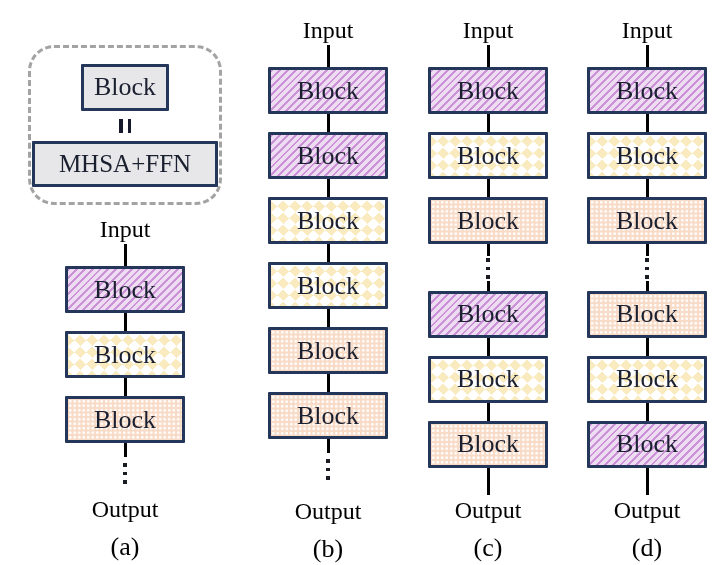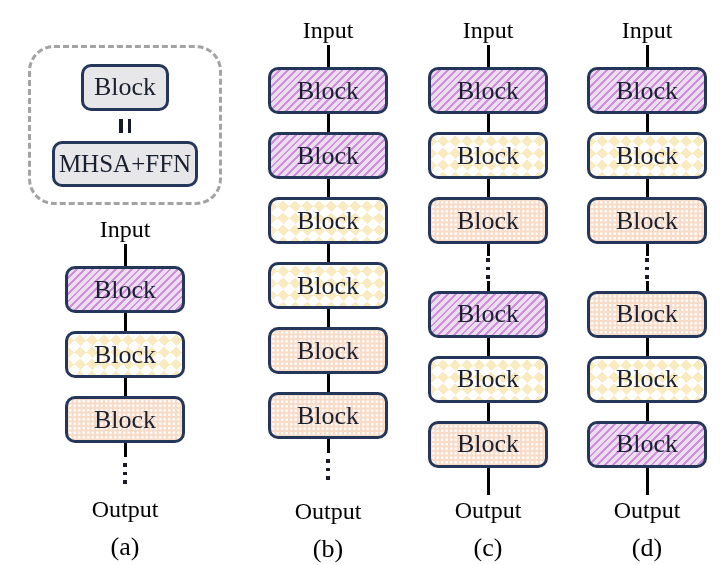--- a/index.html
+++ b/index.html
@@ -21,25 +21,25 @@
   .col-c{left:418px;width:140px;}
   .col-d{left:577px;width:140px;}
 
   
   .legend{
     margin-top:33px;width:194px;height:160px;box-sizing:border-box;
     border:3px dashed var(--legend-border);border-radius:26px;
     display:flex;flex-direction:column;align-items:center;justify-content:center;gap:3px;
   }
   .box{
-    box-sizing:border-box;border:3px solid var(--block-border);border-radius:10px;
+    box-sizing:border-box;border:3px solid var(--block-border);border-radius:1px;
     display:flex;align-items:center;justify-content:center;color:var(--text);
   }
   .legend-block{width:88px;height:47px;background:var(--legend-fill);font-size:26px;}
-  .legend-mhsa{width:146px;height:46px;background:var(--legend-fill);font-size:25px;}
+  .legend-mhsa{width:186px;height:46px;background:var(--legend-fill);font-size:25px;}
   .legend-eq{height:24px;display:flex;align-items:center;gap:5px;}
   .legend-eq i{display:block;width:3.5px;height:14px;background:#15192b;}
 
   
   .block{width:120px;height:47px;font-size:26px;flex:none;}
   .block.purple{
     background:repeating-linear-gradient(135deg,var(--purple-stripe) 0 2px,var(--purple-bg) 2px 5.5px);
   }
   .block.yellow{
     background:conic-gradient(from 45deg,var(--yellow-diamond) 0 25%,var(--yellow-bg) 0 50%,var(--yellow-diamond) 0 75%,var(--yellow-bg) 0);

